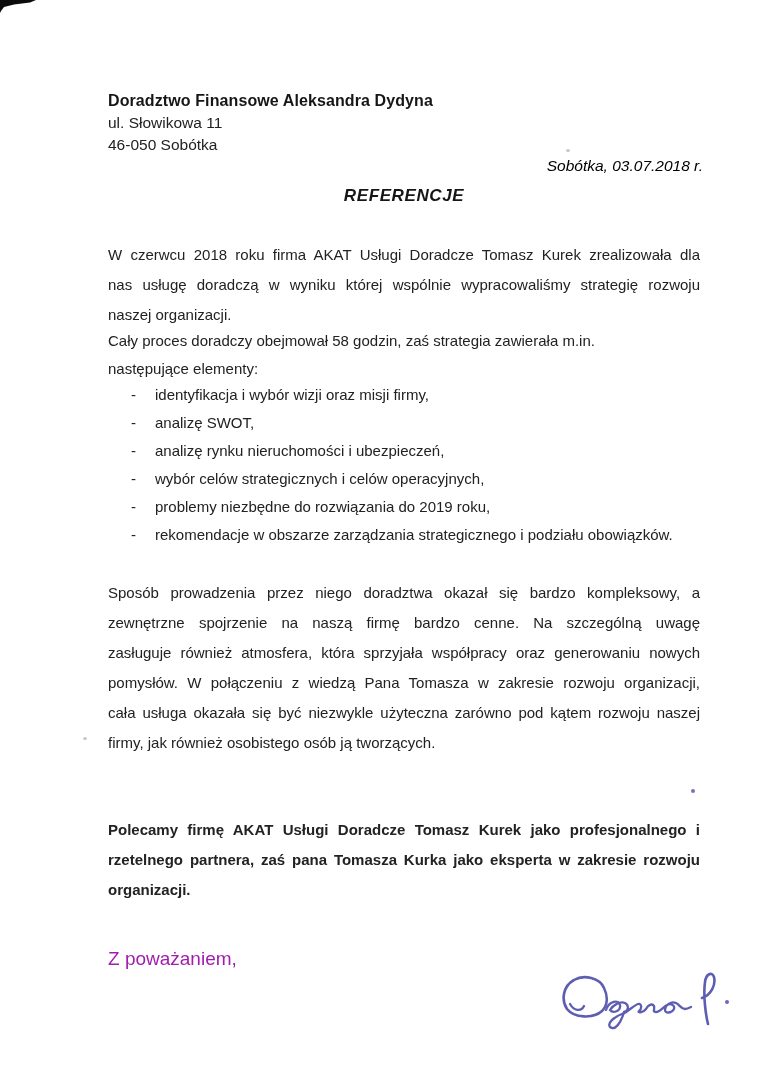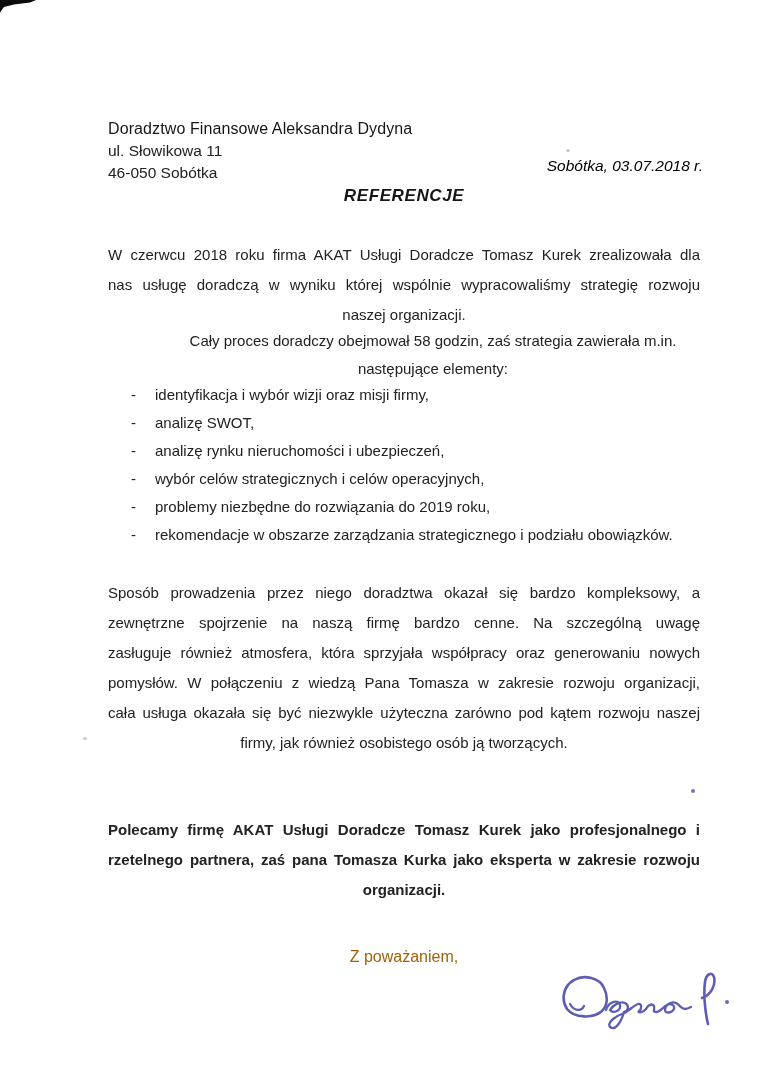--- a/index.html
+++ b/index.html
@@ -18,52 +18,52 @@
     color:var(--text);
     overflow:hidden;
   }
   
   .corner-artifact{position:absolute;top:0;left:0;}
   .speck{position:absolute;border-radius:50%;}
   .speck-gray{width:4px;height:3px;background:#9a9a9a;opacity:.55;}
   .speck-ink{width:4px;height:4px;background:var(--ink);opacity:.8;}
   
   .letterhead{position:absolute;left:108px;top:90px;line-height:22px;}
-  .company{font-weight:normal;font-size:16px;color:var(--heading);letter-spacing:.1px;margin-top:28px;}
+  .company{font-weight:bold;font-size:16px;color:var(--heading);letter-spacing:.1px;}
   .addr{font-size:15.5px;}
   
   .dateline{
     position:absolute;left:108px;top:157px;width:595px;
     text-align:right;font-style:italic;font-size:15.5px;color:#000000;
   }
   .doc-title{
     position:absolute;left:108px;top:186px;width:592px;
     text-align:center;font-weight:bold;font-style:italic;
     font-size:17px;letter-spacing:.6px;color:var(--heading);
   }
   
   .para{
     position:absolute;left:108px;width:592px;
     font-size:15px;line-height:30px;color:var(--text);
   }
   .para.tight{line-height:28px;}
   .jline{text-align:justify;text-align-last:justify;}
-  .lline{text-align:center;}
+  .lline{text-align:left;}
   #p1{top:240px;}
-  #p2{top:327px;margin-left:29px;}
+  #p2{top:327px;}
   #bullets{top:381px;}
   #p3{top:578px;}
   #p4{top:815px;font-weight:bold;}
   .bullet-item{display:flex;line-height:28px;font-size:15px;}
   .bullet-dash{width:24px;padding-left:23px;flex:none;}
   .bullet-text{flex:1;}
   
   .valediction{
     position:absolute;left:108px;top:948px;width:592px;
-    text-align:center;font-size:16px;padding-right:3px;color:#a16207;
+    text-align:left;font-size:19px;padding-right:3px;color:#a21caf;
   }
   .signature{position:absolute;left:550px;top:966px;}
   .signature path{fill:none;stroke:var(--ink);stroke-linecap:round;stroke-linejoin:round;opacity:.92;}
   .signature .sig-thick{stroke-width:2.6;}
   .signature .sig-mid{stroke-width:2.3;}
 </style>
 </head>
 <body>
 
 <div class="page">

